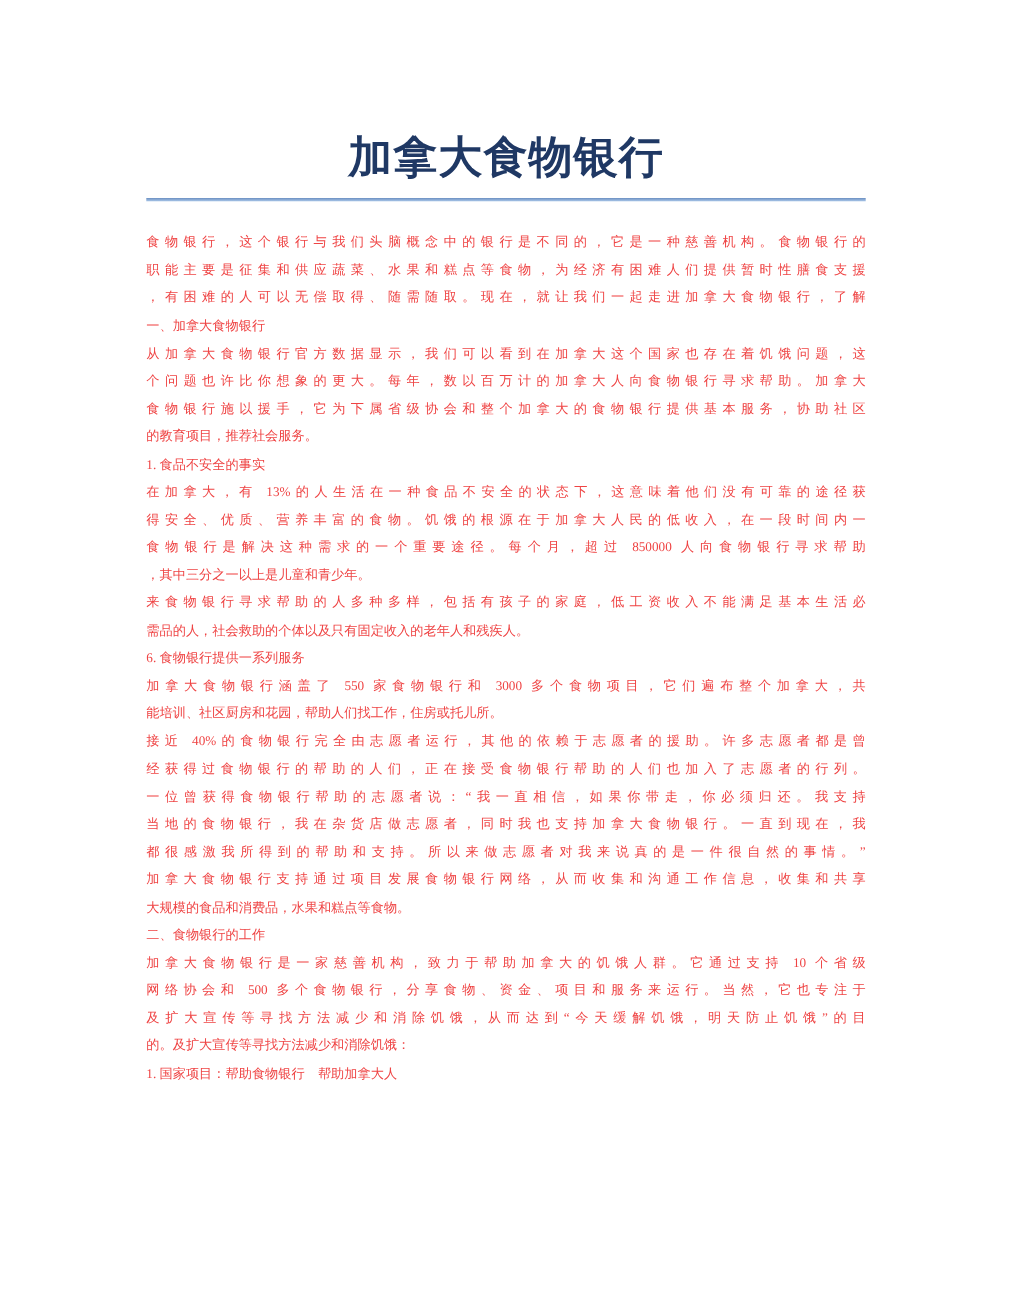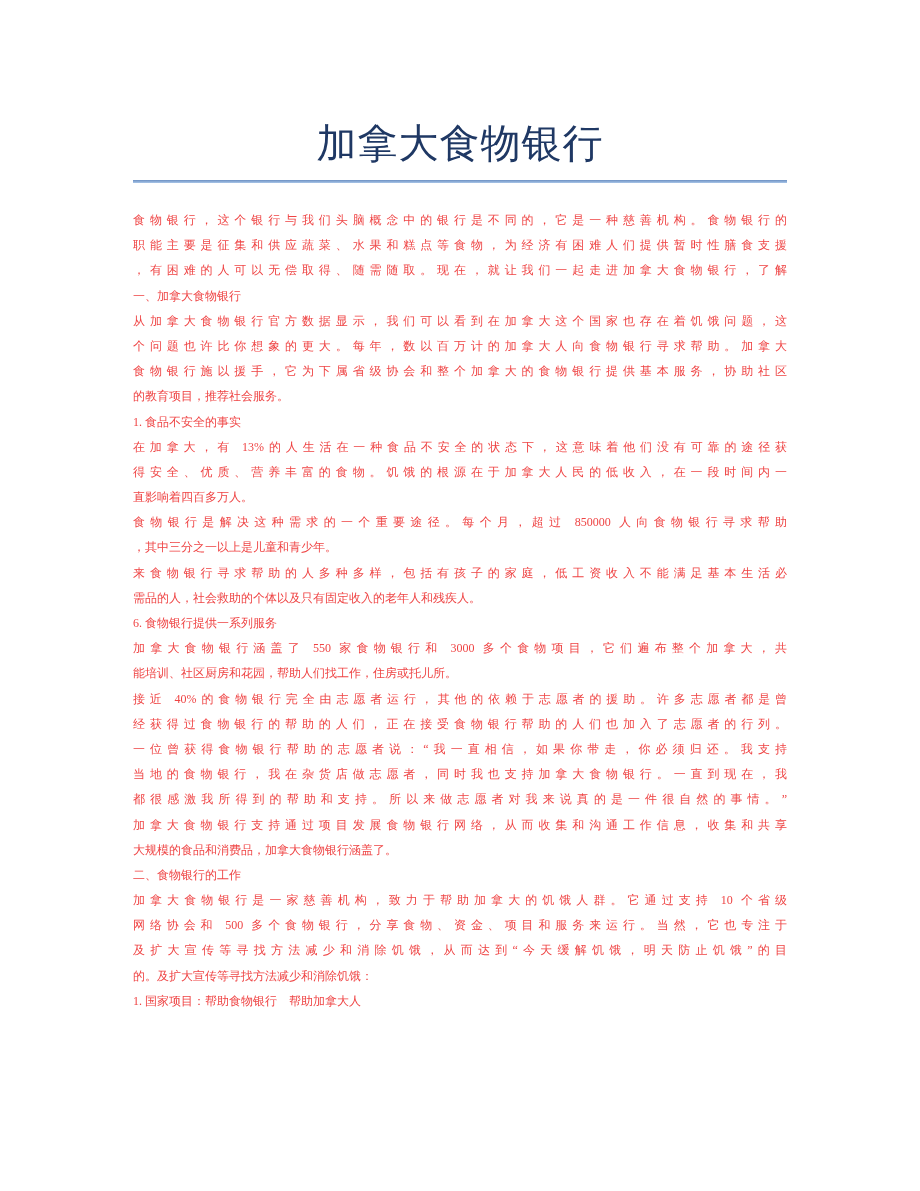--- a/index.html
+++ b/index.html
@@ -9,21 +9,21 @@
     height: 1191px;
     margin: 0 auto;
     background: #ffffff;
     box-sizing: border-box;
     padding: 120px 133px 0 133px;
     overflow: hidden;
   }
   .doc-title {
     margin: 0 0 14px 0;
     font-family: "Liberation Sans", "DejaVu Sans", sans-serif;
-    font-weight: normal;
+    font-weight: bold;
     font-size: 40px;
     line-height: 46px;
     letter-spacing: 1px;
     text-align: center;
     color: #1F3864;
   }
   .title-divider {
     height: 3px;
     margin: 0 0 25px 0;
     background: linear-gradient(to bottom, #6b8fc2, #a9c6e8);
@@ -58,35 +58,34 @@
     <div class="line full">职能主要是征集和供应蔬菜、水果和糕点等食物，为经济有困难人们提供暂时性膳食支援</div>
     <div class="line full">，有困难的人可以无偿取得、随需随取。现在，就让我们一起走进加拿大食物银行，了解</div>
     <div class="line">一、加拿大食物银行</div>
     <div class="line full">从加拿大食物银行官方数据显示，我们可以看到在加拿大这个国家也存在着饥饿问题，这</div>
     <div class="line full">个问题也许比你想象的更大。每年，数以百万计的加拿大人向食物银行寻求帮助。加拿大</div>
     <div class="line full">食物银行施以援手，它为下属省级协会和整个加拿大的食物银行提供基本服务，协助社区</div>
     <div class="line">的教育项目，推荐社会服务。</div>
     <div class="line">1. 食品不安全的事实</div>
     <div class="line full">在加拿大，有 13%的人生活在一种食品不安全的状态下，这意味着他们没有可靠的途径获</div>
     <div class="line full">得安全、优质、营养丰富的食物。饥饿的根源在于加拿大人民的低收入，在一段时间内一</div>
-    <div class="line">直影响着四百多万人。</div>
     <div class="line full">食物银行是解决这种需求的一个重要途径。每个月，超过 850000 人向食物银行寻求帮助</div>
     <div class="line">，其中三分之一以上是儿童和青少年。</div>
     <div class="line full">来食物银行寻求帮助的人多种多样，包括有孩子的家庭，低工资收入不能满足基本生活必</div>
     <div class="line">需品的人，社会救助的个体以及只有固定收入的老年人和残疾人。</div>
     <div class="line">6. 食物银行提供一系列服务</div>
     <div class="line full">加拿大食物银行涵盖了 550 家食物银行和 3000 多个食物项目，它们遍布整个加拿大，共</div>
     <div class="line">能培训、社区厨房和花园，帮助人们找工作，住房或托儿所。</div>
     <div class="line full">接近 40%的食物银行完全由志愿者运行，其他的依赖于志愿者的援助。许多志愿者都是曾</div>
     <div class="line full">经获得过食物银行的帮助的人们，正在接受食物银行帮助的人们也加入了志愿者的行列。</div>
     <div class="line full">一位曾获得食物银行帮助的志愿者说：“我一直相信，如果你带走，你必须归还。我支持</div>
     <div class="line full">当地的食物银行，我在杂货店做志愿者，同时我也支持加拿大食物银行。一直到现在，我</div>
     <div class="line full">都很感激我所得到的帮助和支持。所以来做志愿者对我来说真的是一件很自然的事情。”</div>
     <div class="line full">加拿大食物银行支持通过项目发展食物银行网络，从而收集和沟通工作信息，收集和共享</div>
-    <div class="line">大规模的食品和消费品，加拿大食物银行涵盖了。</div>
+    <div class="line">大规模的食品和消费品，水果和糕点等食物。</div>
     <div class="line">二、食物银行的工作</div>
     <div class="line full">加拿大食物银行是一家慈善机构，致力于帮助加拿大的饥饿人群。它通过支持 10 个省级</div>
     <div class="line full">网络协会和 500 多个食物银行，分享食物、资金、项目和服务来运行。当然，它也专注于</div>
     <div class="line full">及扩大宣传等寻找方法减少和消除饥饿，从而达到“今天缓解饥饿，明天防止饥饿”的目</div>
     <div class="line">的。及扩大宣传等寻找方法减少和消除饥饿：</div>
     <div class="line">1. 国家项目：帮助食物银行　帮助加拿大人</div>
   </div>
 </div>
 
 </body></html>

